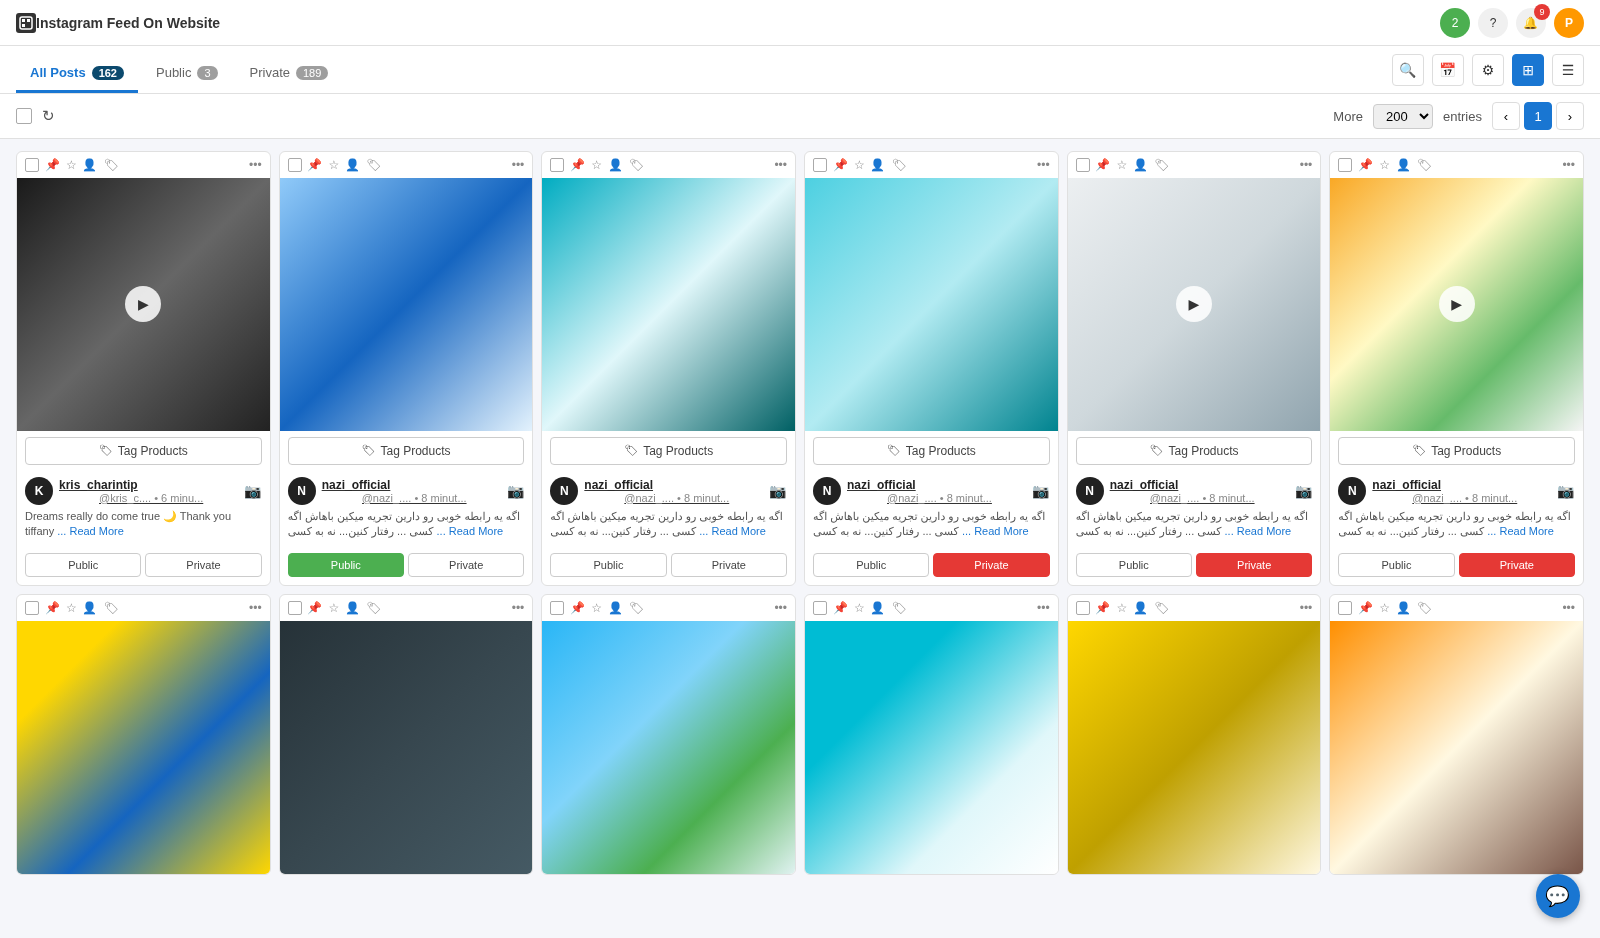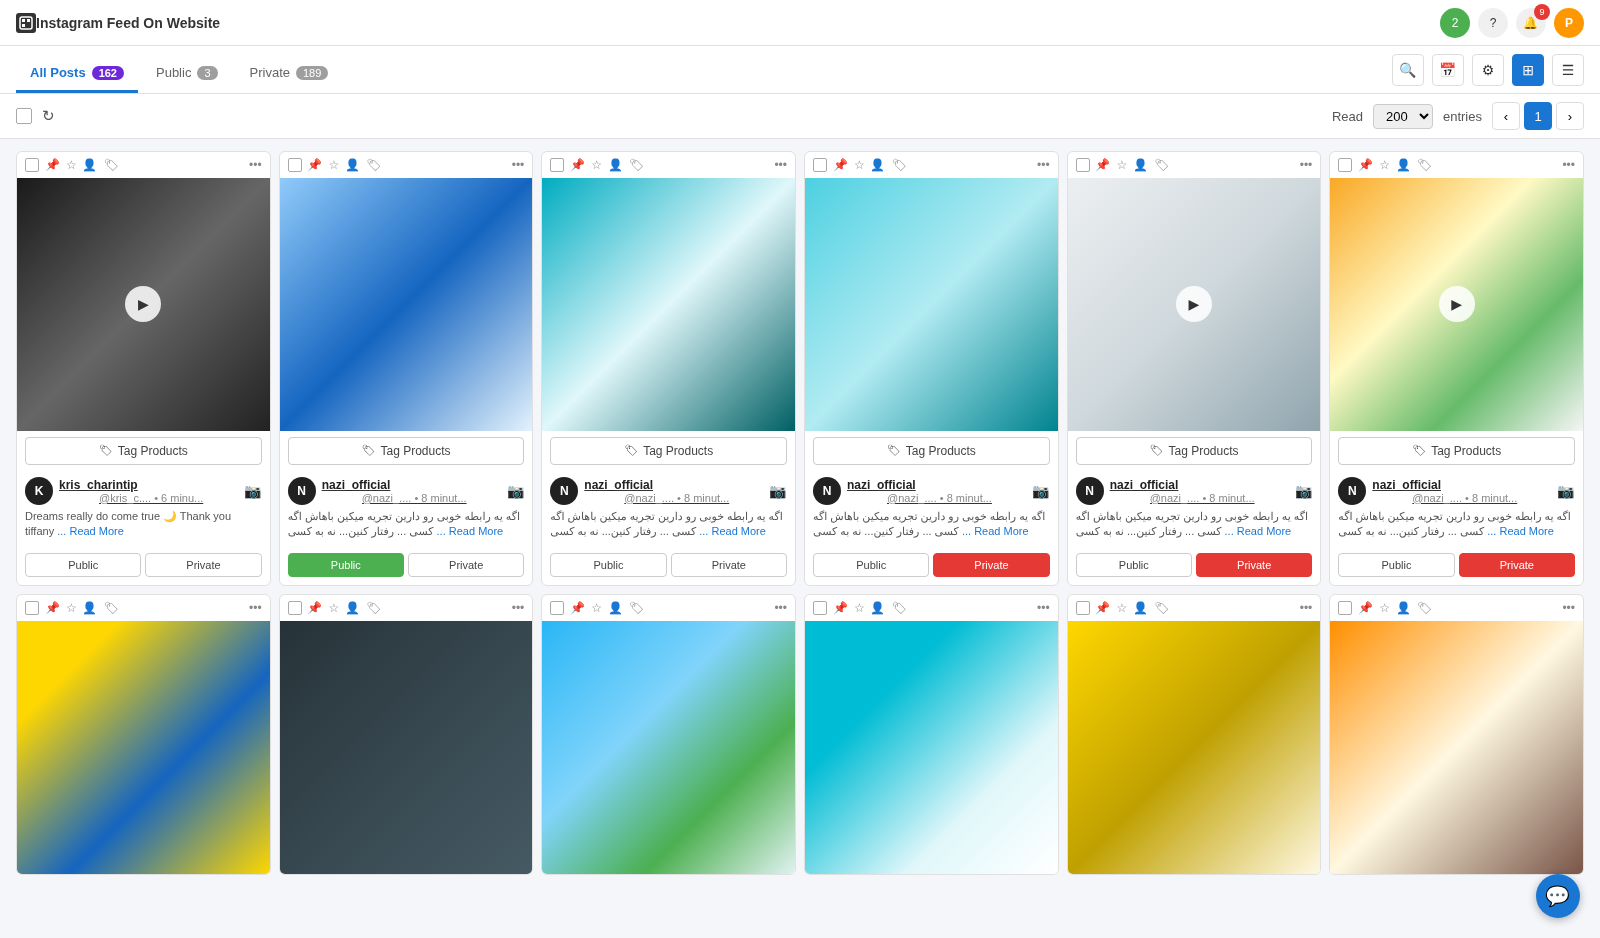--- a/index.html
+++ b/index.html
@@ -13,21 +13,21 @@
     .topbar-icon { width: 30px; height: 30px; border-radius: 50%; background: #f0f0f0; display: flex; align-items: center; justify-content: center; font-size: 12px; cursor: pointer; position: relative; }
     .topbar-icon.green { background: #4caf50; color: #fff; }
     .badge { position: absolute; top: -4px; right: -4px; background: #e53935; color: #fff; border-radius: 50%; width: 16px; height: 16px; font-size: 9px; display: flex; align-items: center; justify-content: center; }
     .avatar-icon { background: #ff9800; color: #fff; font-weight: bold; font-size: 12px; }
 
     
     .tabsbar { background: #fff; border-bottom: 1px solid #e0e0e0; padding: 0 16px; display: flex; align-items: center; justify-content: space-between; height: 48px; }
     .tabs { display: flex; gap: 4px; height: 100%; align-items: flex-end; }
     .tab { padding: 10px 14px; cursor: pointer; font-size: 13px; border-bottom: 3px solid transparent; color: #666; display: flex; align-items: center; gap: 6px; }
     .tab.active { color: #1976d2; border-bottom-color: #1976d2; font-weight: 600; }
-    .tab-badge { background: #6d28d9; color: #fff; border-radius: 10px; padding: 1px 7px; font-size: 11px; }
+    .tab-badge { background: #0c4a6e; color: #fff; border-radius: 10px; padding: 1px 7px; font-size: 11px; }
     .tab-badge.gray { background: #9e9e9e; }
     .tab-icons { display: flex; gap: 8px; align-items: center; }
     .tab-icon-btn { width: 32px; height: 32px; border: 1px solid #ddd; border-radius: 4px; background: #fff; display: flex; align-items: center; justify-content: center; cursor: pointer; font-size: 14px; }
     .tab-icon-btn.active { background: #1976d2; color: #fff; border-color: #1976d2; }
 
     
     .toolbar { background: #fff; border-bottom: 1px solid #e0e0e0; padding: 8px 16px; display: flex; align-items: center; justify-content: space-between; }
     .toolbar-left { display: flex; gap: 10px; align-items: center; }
     .toolbar-right { display: flex; gap: 10px; align-items: center; font-size: 13px; color: #555; }
     .cb-icon { width: 16px; height: 16px; border: 1.5px solid #aaa; border-radius: 2px; display: inline-block; cursor: pointer; }
@@ -132,21 +132,21 @@
     <div class="tab-icon-btn">☰</div>
   </div>
 </div>
 
 <div class="toolbar">
   <div class="toolbar-left">
     <span class="cb-icon"></span>
     <span class="refresh-icon">↻</span>
   </div>
   <div class="toolbar-right">
-    <span>Read</span>
+    <span>More</span>
     <select class="show-select">
       <option>200</option>
       <option>100</option>
       <option>50</option>
     </select>
     <span>entries</span>
     <div class="page-nav">
       <button class="page-btn">‹</button>
       <button class="page-btn active">1</button>
       <button class="page-btn">›</button>

